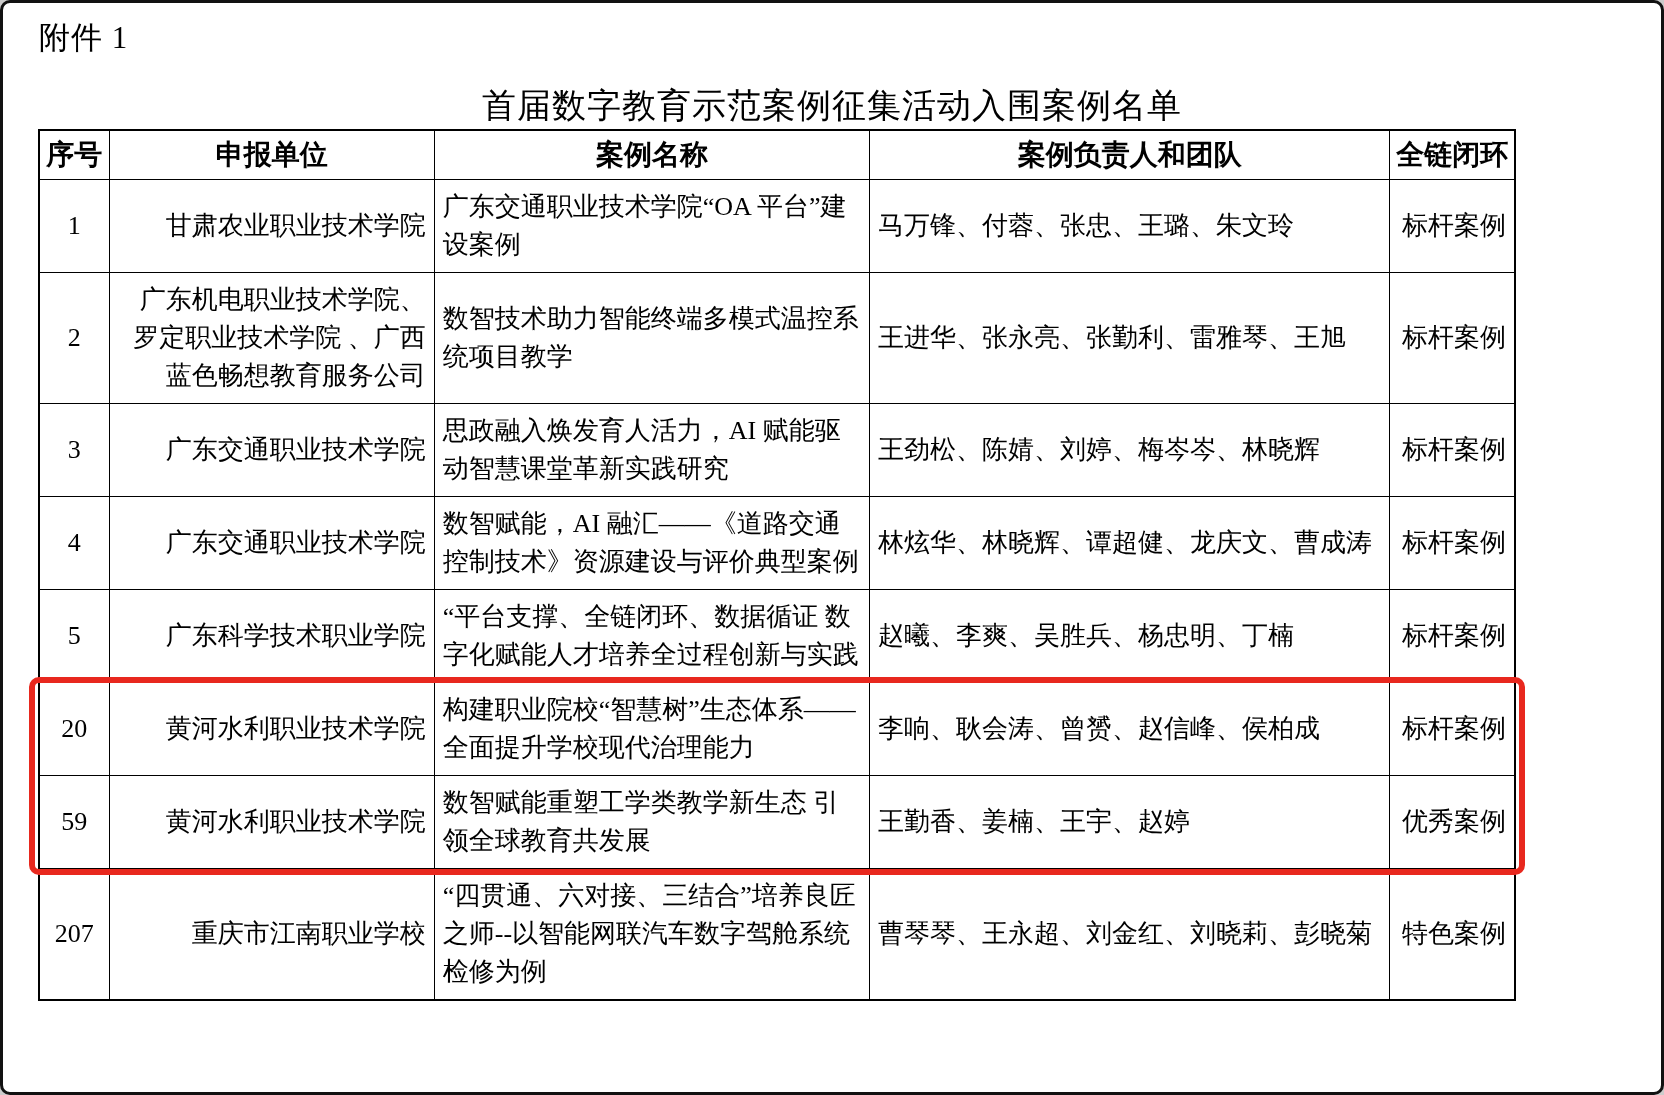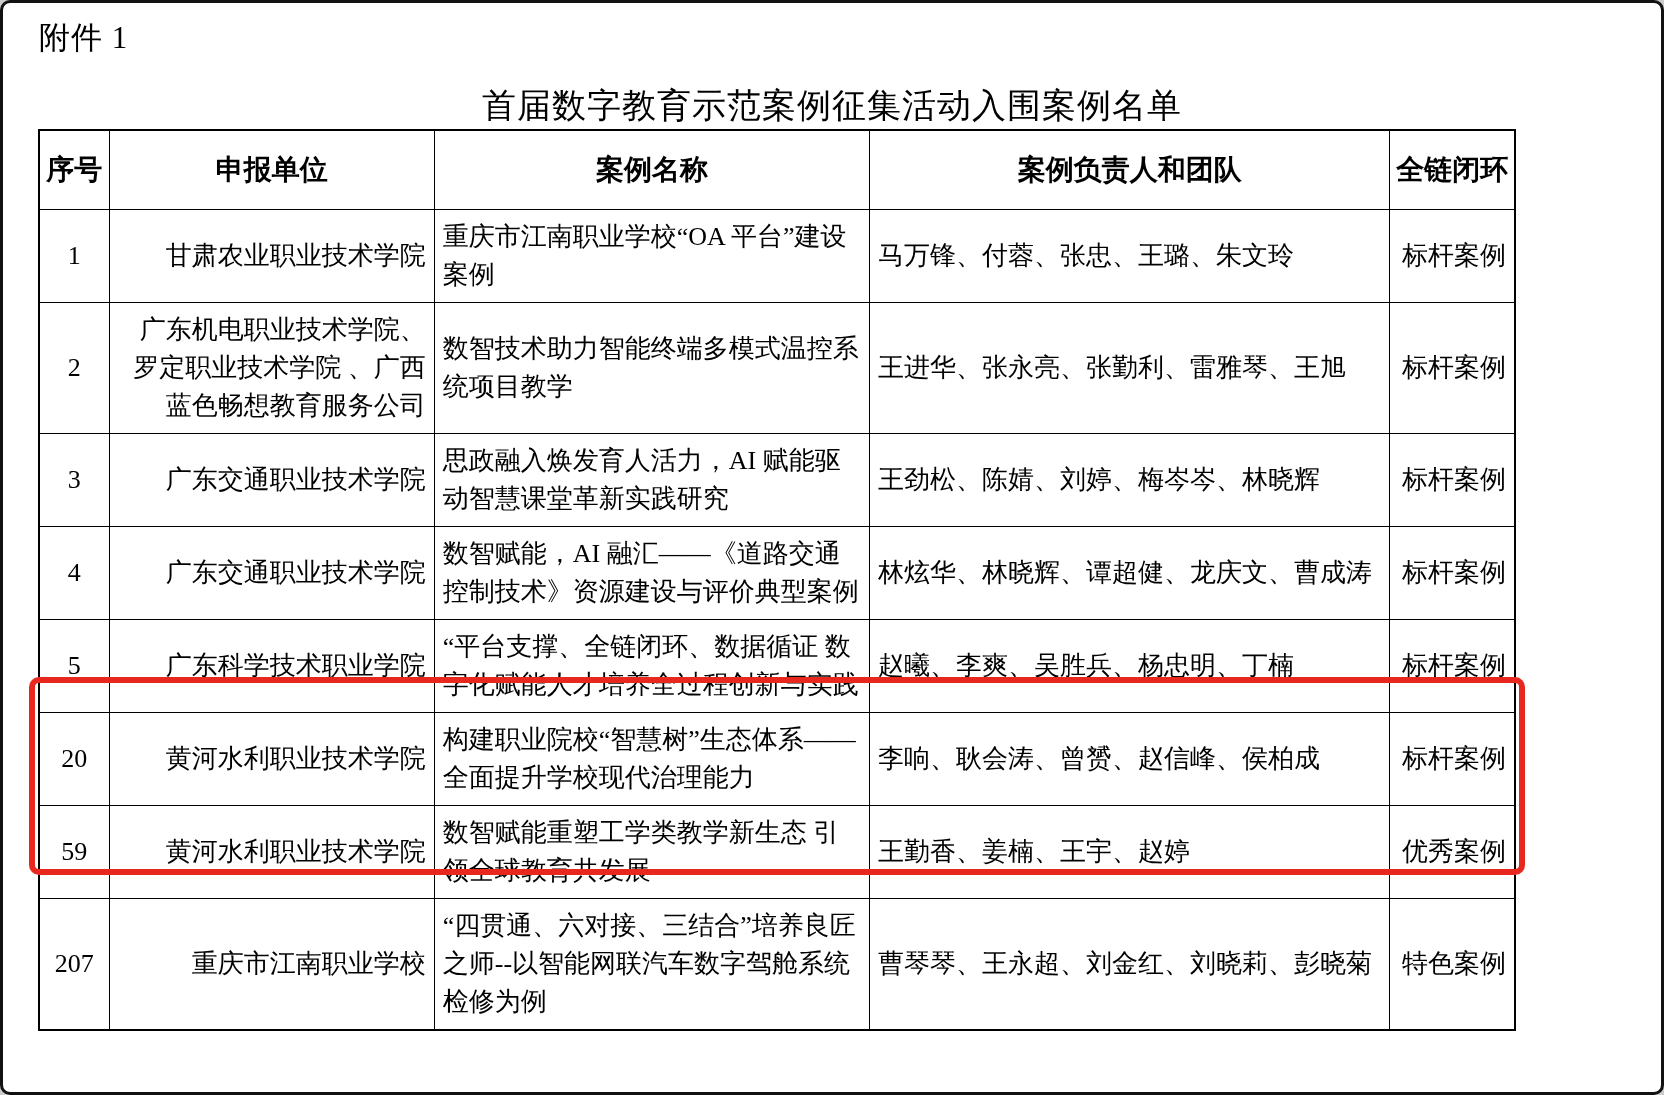--- a/index.html
+++ b/index.html
@@ -47,21 +47,21 @@
     font-size:26px;
     line-height:38px;
     padding:8px 8px;
     vertical-align:middle;
     word-break:break-all;
   }
   table.cases th{
     font-weight:bold;
     font-size:28px;
     text-align:center;
-    padding:20px 4px;
+    padding:5px 4px;
   }
   col.w-no{width:70px;}
   col.w-unit{width:325px;}
   col.w-case{width:435px;}
   col.w-team{width:520px;}
   col.w-status{width:125px;}
   td.c-no{text-align:center;padding-left:2px;padding-right:2px;}
   td.c-unit{text-align:right;padding-left:12px;}
   td.c-case{text-align:left;padding-left:8px;padding-right:6px;}
   td.c-team{text-align:left;padding-left:12px;}
@@ -99,21 +99,21 @@
           <th>申报单位</th>
           <th>案例名称</th>
           <th>案例负责人和团队</th>
           <th>全链闭环</th>
         </tr>
       </thead>
       <tbody>
           <tr>
       <td class="c-no">1</td>
       <td class="c-unit">甘肃农业职业技术学院</td>
-      <td class="c-case">重庆市江南职业学校“OA 平台”建设案例</td>
+      <td class="c-case">广东交通职业技术学院“OA 平台”建设案例</td>
       <td class="c-team">马万锋、付蓉、张忠、王璐、朱文玲</td>
       <td class="c-status">标杆案例</td>
     </tr>
           <tr>
       <td class="c-no">2</td>
       <td class="c-unit">广东机电职业技术学院、罗定职业技术学院 、广西蓝色畅想教育服务公司</td>
       <td class="c-case">数智技术助力智能终端多模式温控系统项目教学</td>
       <td class="c-team">王进华、张永亮、张勤利、雷雅琴、王旭</td>
       <td class="c-status">标杆案例</td>
     </tr>

